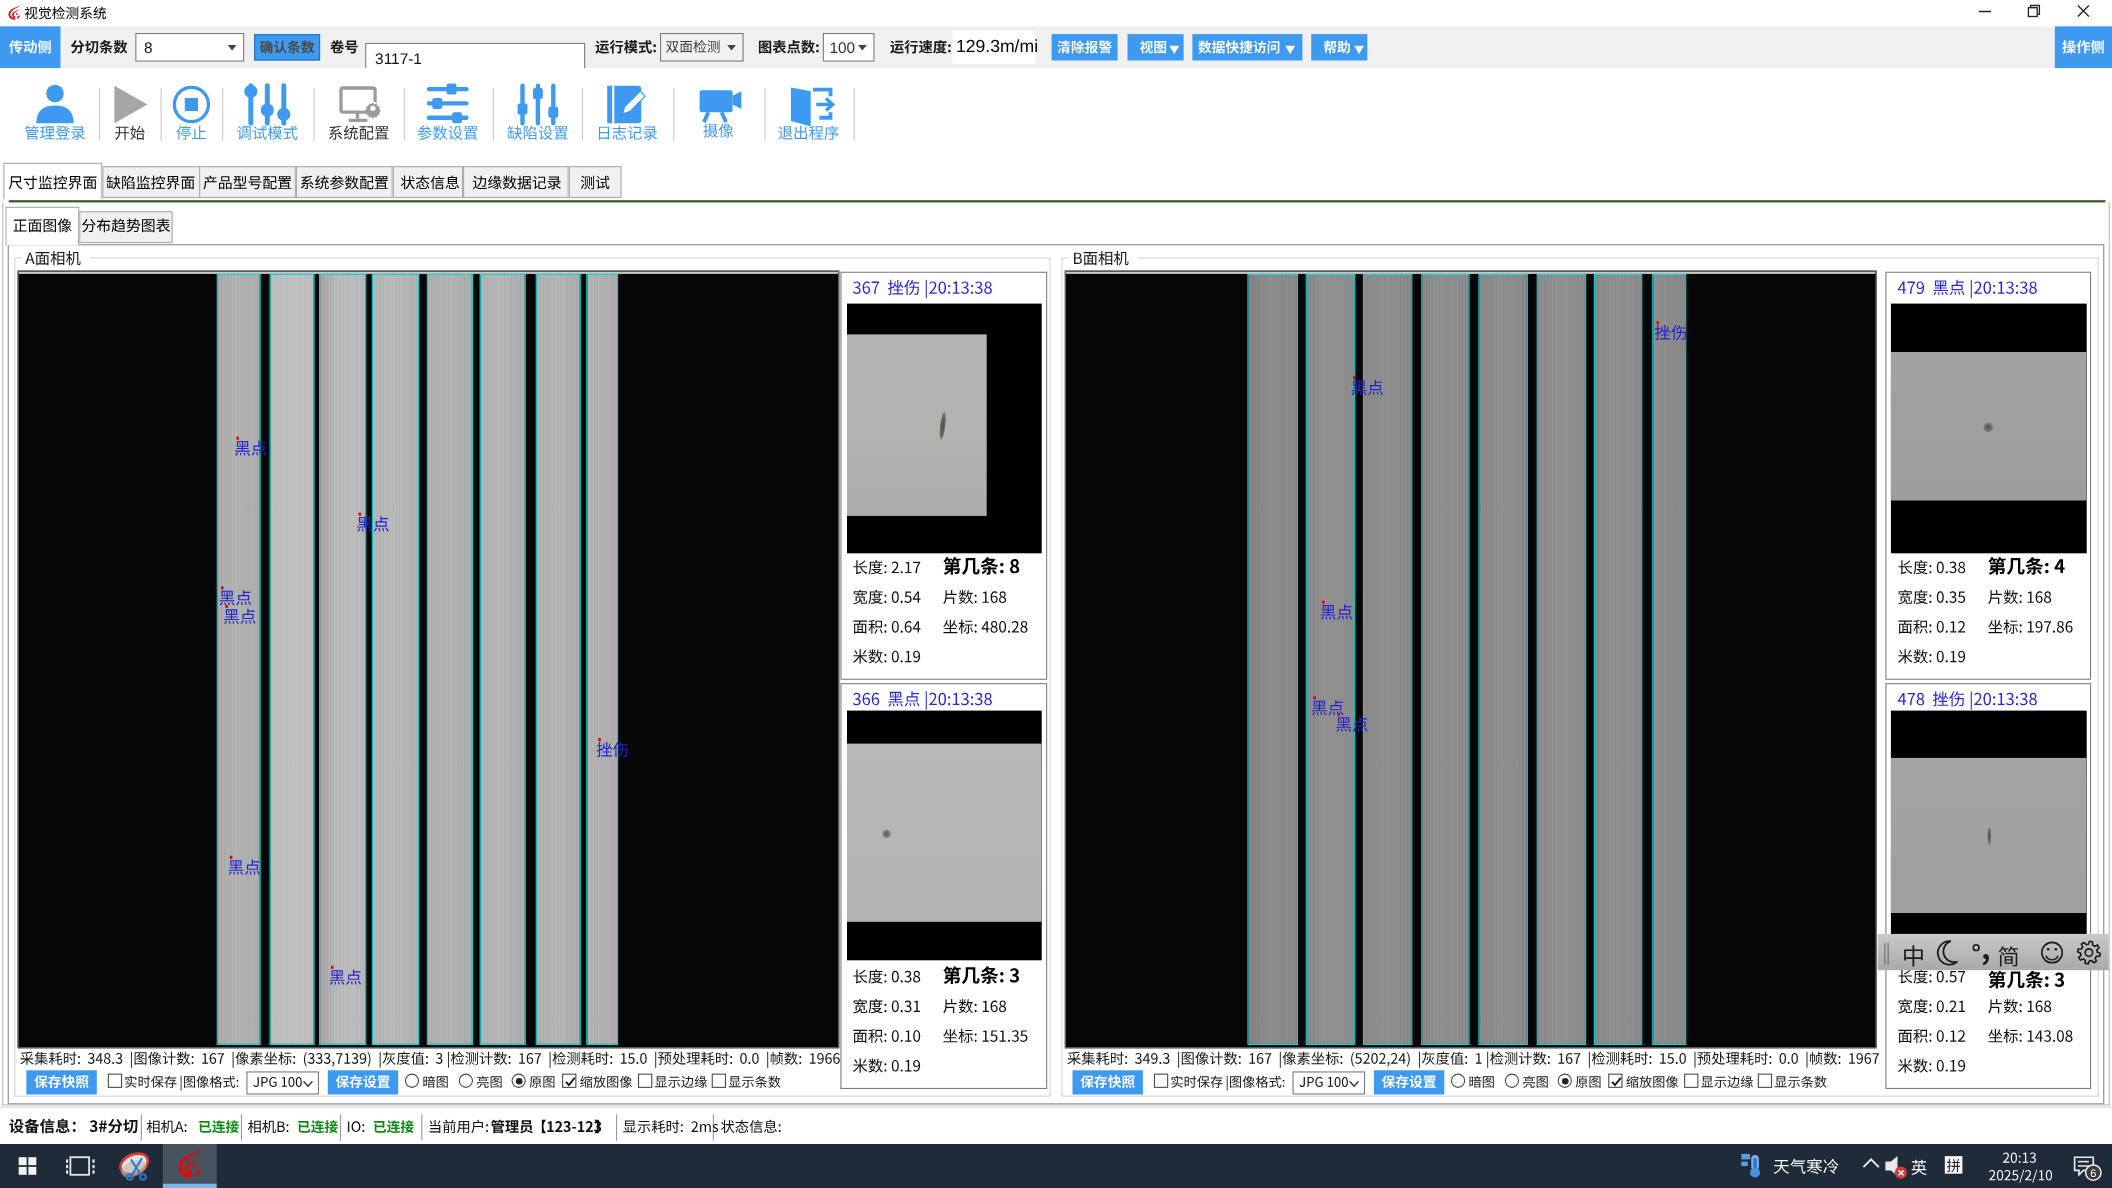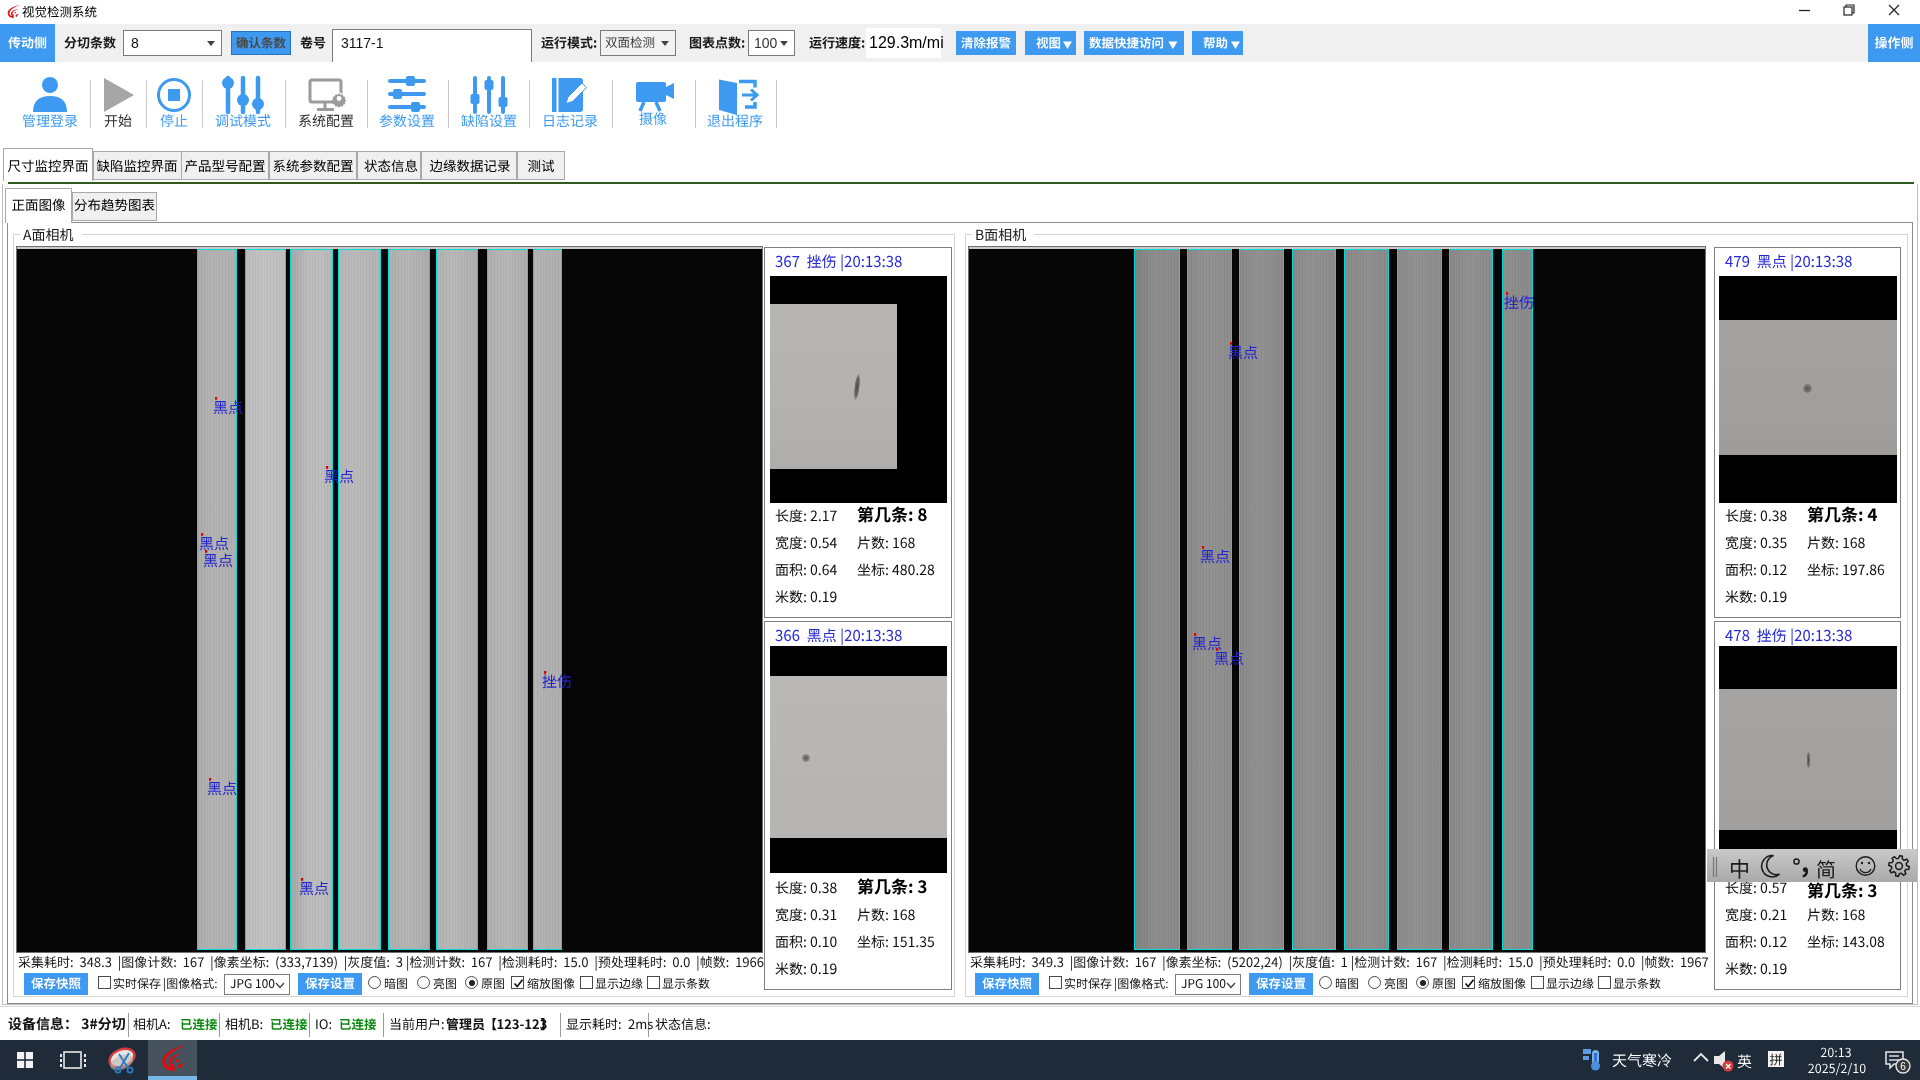--- a/index.html
+++ b/index.html
@@ -58,21 +58,21 @@
   </svg>
 </div>
 
 <div id="toolbar">
   <div class="bluebtn" style="left:0;top:0;width:55px;height:38px"></div>
   <div class="combo" style="left:123px;top:6px;width:99px;height:26px">
     <span style="position:absolute;left:7px;top:4px;font-size:14px;color:#111">8</span>
     <div class="arr"></div>
   </div>
   <div class="bluebtn" style="left:231px;top:7px;width:60px;height:24px;border:1px solid #2474c2"></div>
-  <div class="combo" style="left:332px;top:5px;width:200px;height:42px">
+  <div class="combo" style="left:332px;top:15px;width:200px;height:42px">
     <span style="position:absolute;left:8px;top:5px;font-size:14px;color:#111">3117-1</span>
   </div>
   <div class="combo" style="left:600px;top:6px;width:76px;height:26px;background:#f2f2f2">
     <div class="arr"></div>
   </div>
   <div class="combo" style="left:748px;top:6px;width:47px;height:26px">
     <span style="position:absolute;left:5px;top:4px;font-size:14px;color:#333">100</span>
     <div class="arr"></div>
   </div>
   <div class="abs" style="left:866px;top:4px;width:75px;height:30px;background:#fff"></div>

